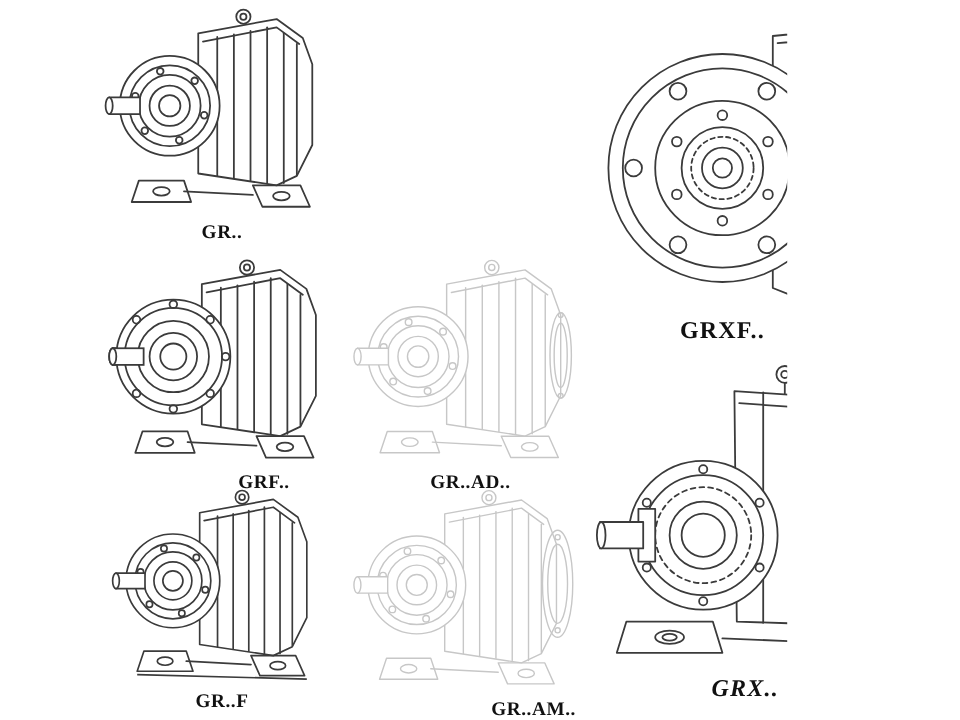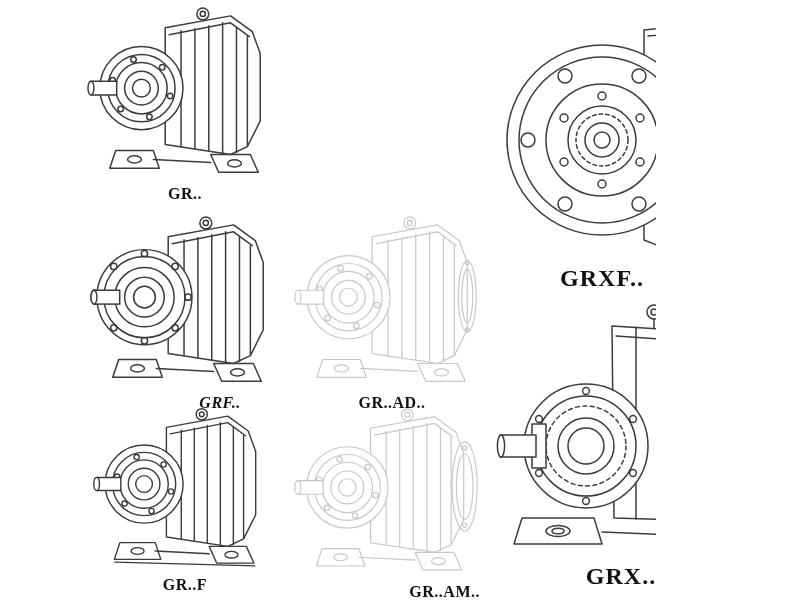--- a/index.html
+++ b/index.html
@@ -23,35 +23,35 @@
   .art.light{color:var(--light);stroke-width:1.2;}
   .label{
     display:block;
     margin-top:5px;
     font-weight:bold;
     font-size:16px;
     letter-spacing:0.5px;
     color:var(--label);
     white-space:nowrap;
   }
-  .label.big{font-size:24px;letter-spacing:1px;}
+  .label.big{font-size:20px;letter-spacing:1px;}
   
   #cell-gr   {left:85px;  top:4px;   width:200px;}
   #cell-grz  {left:292px; top:4px;   width:196px;}
   #cell-grxf {left:492px; top:0px;   width:304px;}
-  #cell-grf  {left:88px;  top:213px; width:200px;font-style:italic;}
+  #cell-grf  {left:88px;  top:213px; width:200px;}
   #cell-grad {left:292px; top:213px; width:200px;}
   #cell-grf2 {left:85px;  top:405px; width:200px;}
   #cell-gram {left:292px; top:405px; width:196px;}
   #cell-grx  {left:492px; top:296px; width:304px;}
   #cell-grz  .label{transform:translateX(6px);}
   #cell-grf  .label{transform:translateX(32px);}
   #cell-gram .label{transform:translateX(-8px);text-align:right;}
   #cell-grxf .label{transform:translateX(-42px);}
-  #cell-grx  .label{transform:translateX(-23px);}
+  #cell-grx  .label{transform:translateX(-23px);font-style:italic;}
 </style>
 </head>
 <body>
 
 <svg width="0" height="0" style="position:absolute" aria-hidden="true">
   <defs>
     <g id="gb-foot" fill="none" stroke="currentColor" stroke-linejoin="round" stroke-linecap="round">
 
       <circle cx="118" cy="10" r="6"></circle>
       <circle cx="118" cy="10" r="2.6"></circle>

